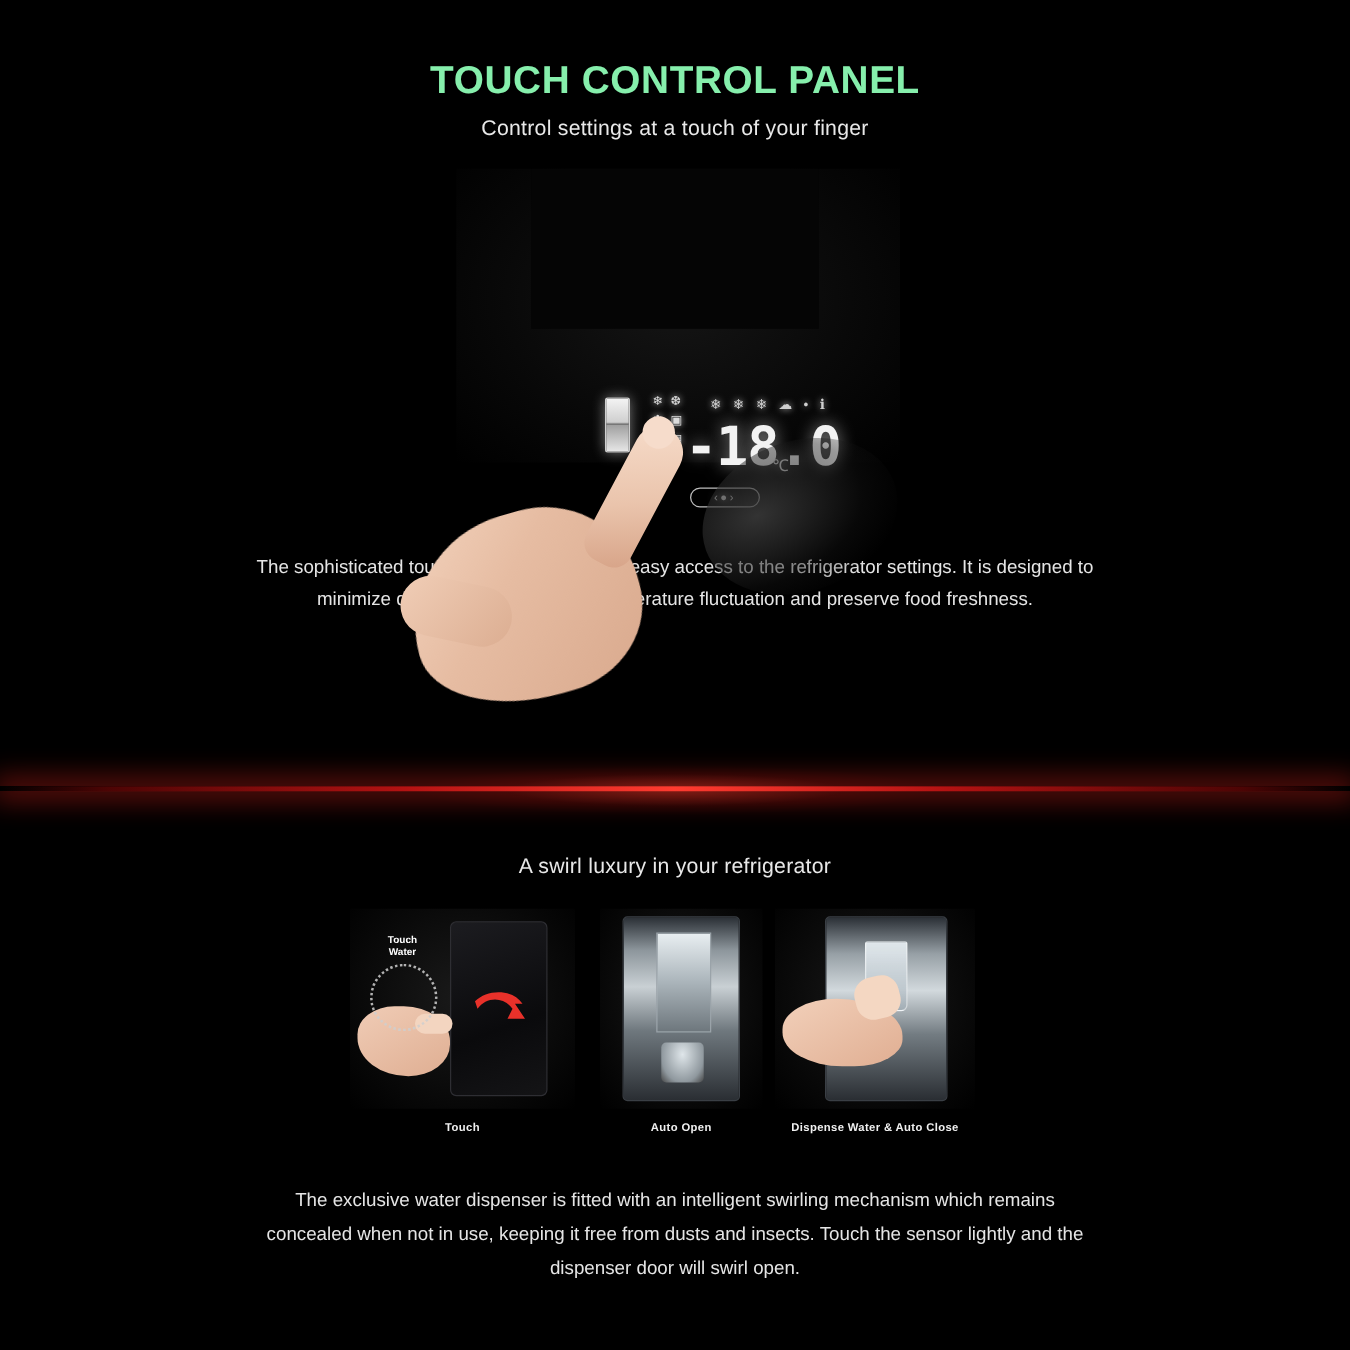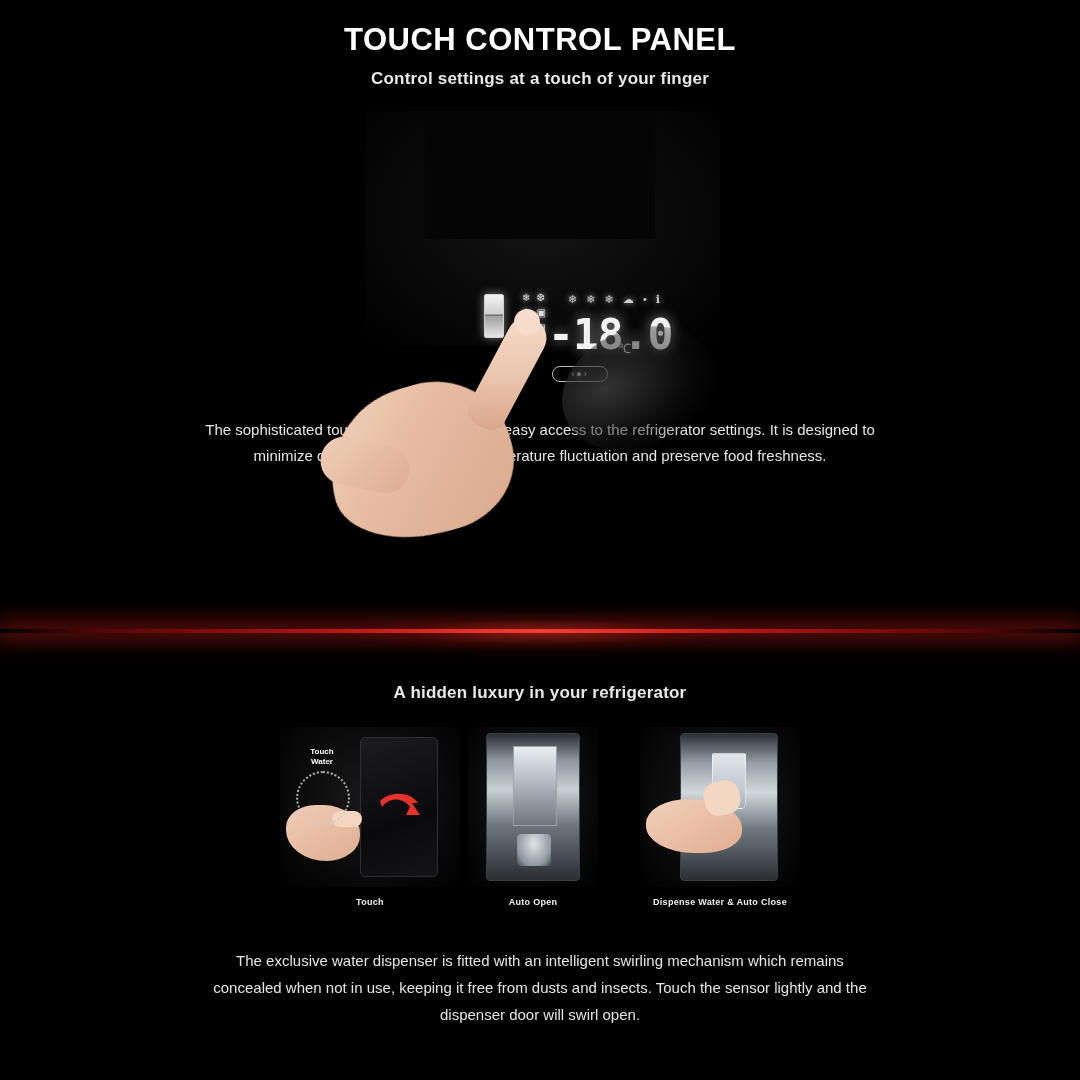--- a/index.html
+++ b/index.html
@@ -20,27 +20,27 @@
 
   
   .section { position: relative; width: 100%; }
   .sec1 { height: 590px; }
 
   .title {
     text-align: center;
     font-size: 31px;
     font-weight: bold;
     letter-spacing: 0.5px;
-    color: #ffffff;
-    padding-top: 22px;
+    color: #86efac;
+    padding-top: 46px;
   }
   .subtitle {
     text-align: center;
     font-size: 17px;
-    font-weight: 700;
+    font-weight: 400;
     color: #e8e8e8;
     margin-top: 11px;
     letter-spacing: 0.2px;
   }
 
   
   .panel-stage {
     position: relative;
     width: 1080px;
     height: 300px;
@@ -281,21 +281,21 @@
   .dotted-ring {
     position: absolute;
     left: 16px; top: 44px;
     width: 54px; height: 54px;
     border: 2px dotted #cfcfcf;
     border-radius: 50%;
     opacity: .85;
   }
 
   
-  .step2 { left: 468px; width: 130px; }
+  .step2 { left: 480px; width: 130px; }
   .step2 .step-img { width: 130px; height: 160px; }
   .s2-door {
     position: absolute;
     left: 18px; top: 6px;
     width: 94px; height: 148px;
     background: linear-gradient(180deg,#2b3036 0%,#8d969c 18%,#c9d0d4 38%,#6f787e 62%,#2a2e33 100%);
     border: 1px solid #3a3f45;
     border-radius: 4px;
   }
   .s2-door:before {
@@ -307,21 +307,21 @@
   }
   .s2-door:after {
     content:"";
     position:absolute; left: 30px; top: 100px;
     width: 34px; height: 32px;
     background: radial-gradient(ellipse at 50% 30%, #dfe6ea 0%, #8f989e 70%, #444 100%);
     border-radius: 4px;
   }
 
   
-  .step3 { left: 640px; width: 160px; }
+  .step3 { left: 620px; width: 160px; }
   .step3 .step-img { width: 160px; height: 160px; }
   .s3-door {
     position: absolute;
     left: 40px; top: 6px;
     width: 98px; height: 148px;
     background: linear-gradient(180deg,#2b3036 0%,#97a0a6 20%,#d2d9dd 40%,#737c82 64%,#2a2e33 100%);
     border: 1px solid #3a3f45;
     border-radius: 4px;
   }
   .s3-glass {
@@ -411,21 +411,21 @@
 
     <div class="body-copy">The sophisticated touch control panel allows easy access to the refrigerator settings. It is designed to minimize door opening, prevents temperature fluctuation and preserve food freshness.</div>
   </div>
 
   <div class="divider">
     <div class="halo"></div>
     <div class="glow"></div>
   </div>
 
   <div class="section sec2">
-    <div class="subtitle">A hidden luxury in your refrigerator</div>
+    <div class="subtitle">A swirl luxury in your refrigerator</div>
 
     <div class="dispenser-stage">
 
       <div class="step step1">
         <div class="step-img">
           <div class="s1-panel"></div>
           <svg class="s1-arrow" viewBox="0 0 46 34">
             <path d="M4 12 C14 2, 34 2, 42 14 L36 14 L44 26 L30 26 L34 18 C27 8, 13 8, 6 18 Z" fill="#e8312a"></path>
           </svg>
           <div class="s1-hand"></div>

